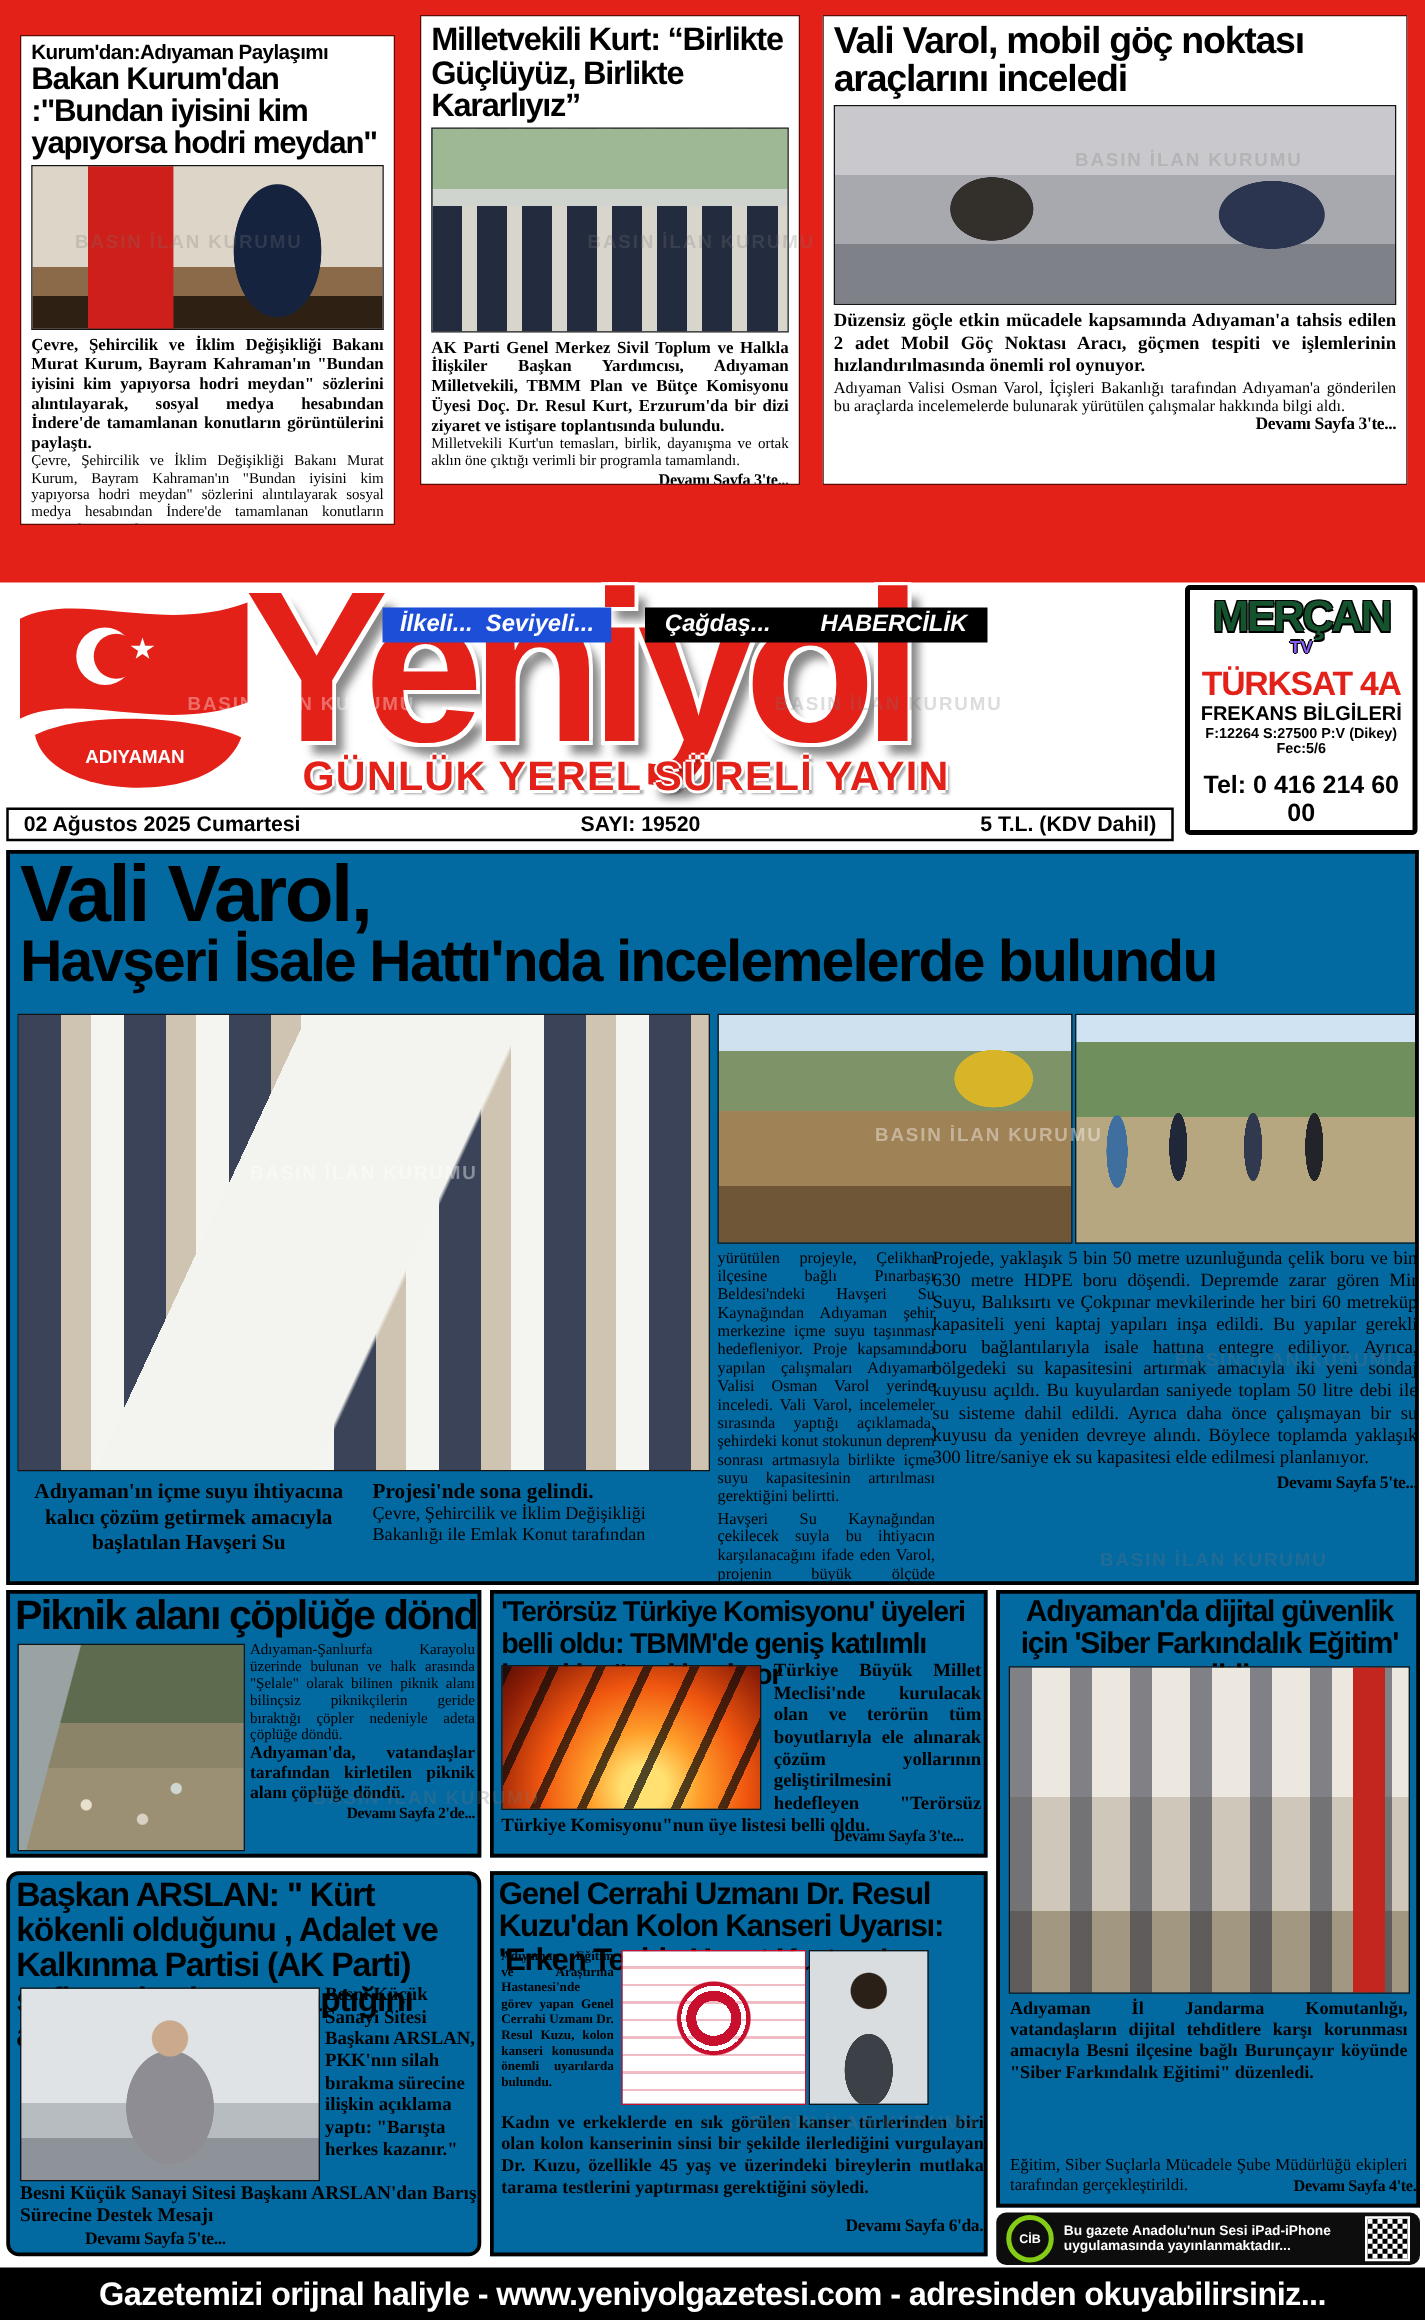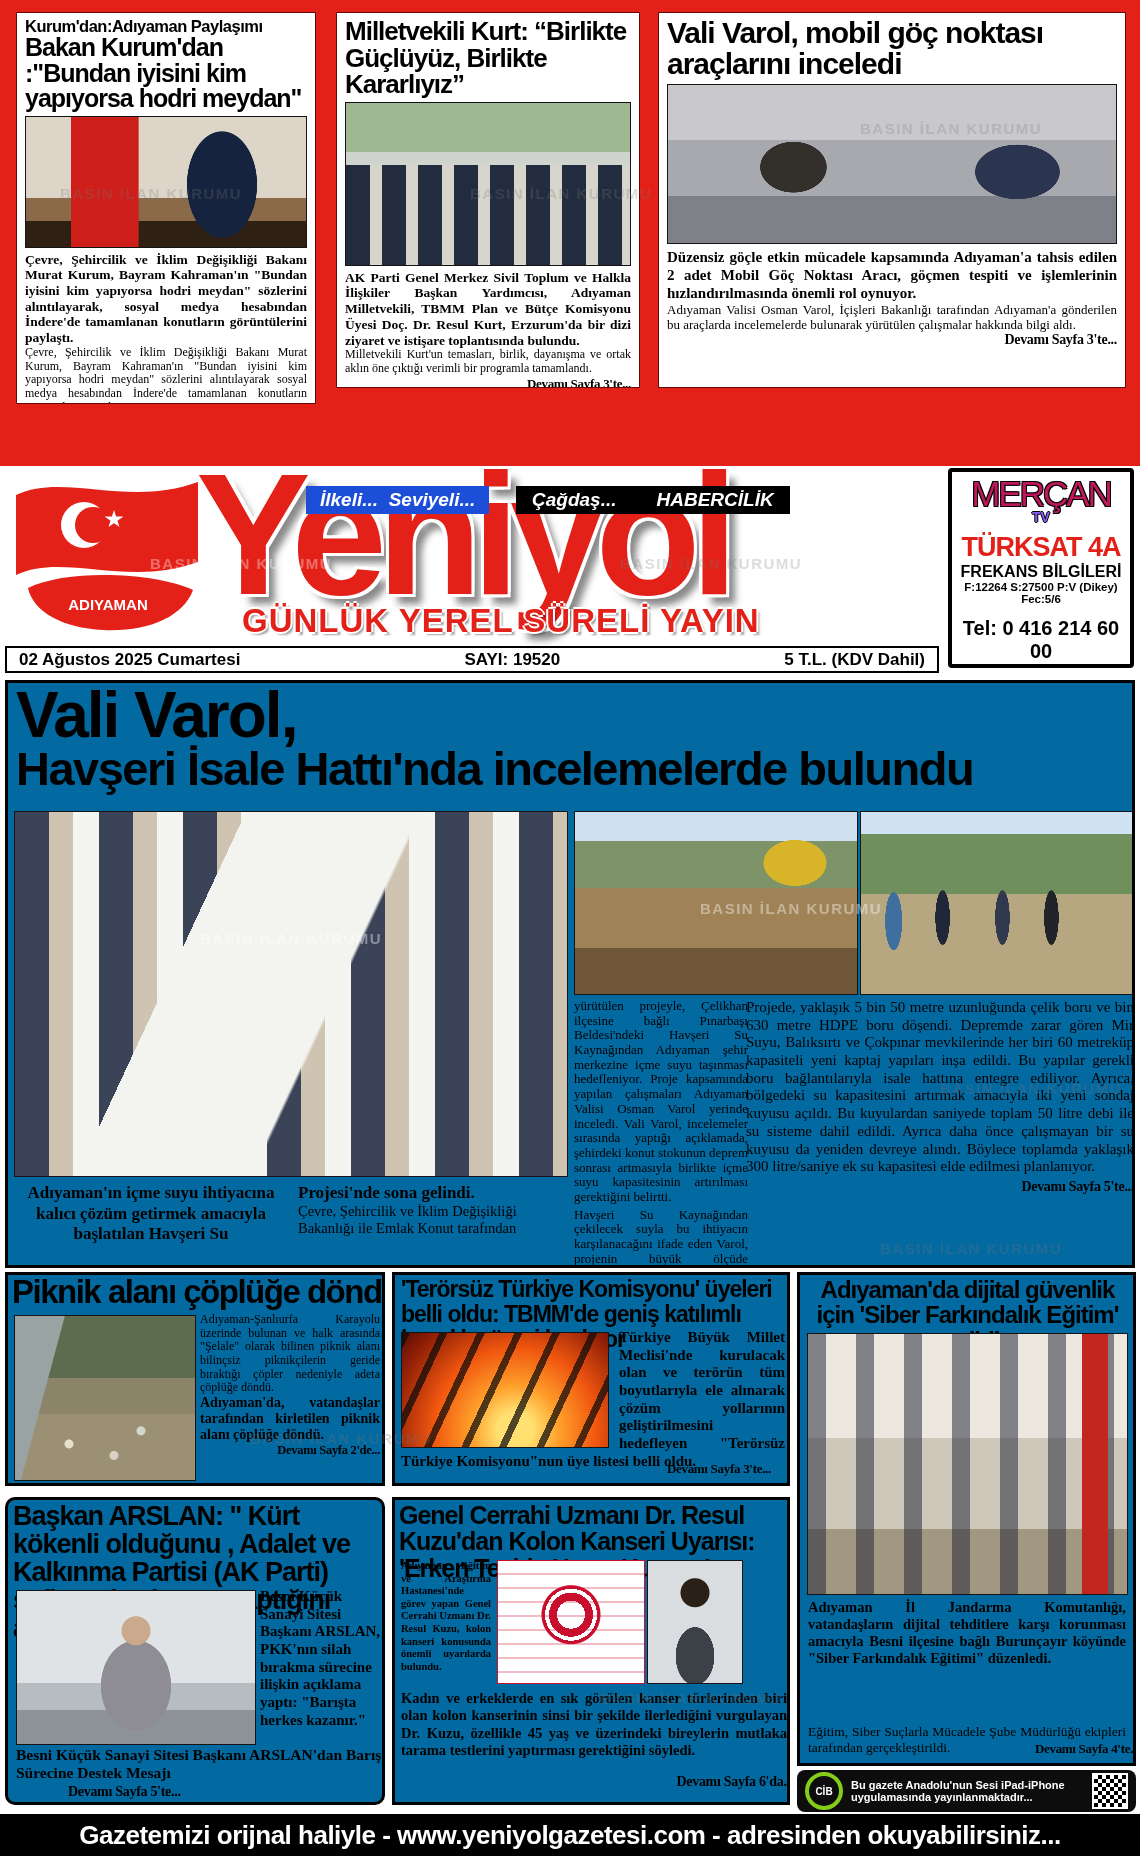--- a/index.html
+++ b/index.html
@@ -72,21 +72,21 @@
   <span class="wm" style="left:860px;top:120px">BASIN İLAN KURUMU</span>
   <span class="wm" style="left:150px;top:555px;color:rgba(255,255,255,.35)">BASIN İLAN KURUMU</span>
   <span class="wm" style="left:620px;top:555px">BASIN İLAN KURUMU</span>
   <span class="wm" style="left:200px;top:930px;color:rgba(255,255,255,.4)">BASIN İLAN KURUMU</span>
   <span class="wm" style="left:700px;top:900px;color:rgba(255,255,255,.4)">BASIN İLAN KURUMU</span>
   <span class="wm" style="left:940px;top:1080px">BASIN İLAN KURUMU</span>
   <span class="wm" style="left:250px;top:1430px">BASIN İLAN KURUMU</span>
   <span class="wm" style="left:880px;top:1240px">BASIN İLAN KURUMU</span>
   <span class="wm" style="left:600px;top:1690px">BASIN İLAN KURUMU</span>
 
-  <div class="tbox" style="left:16px;top:12px;width:300px;height:392px">
+  <div class="tbox" style="left:16px;top:28px;width:300px;height:392px">
     <div class="kicker">Kurum'dan:Adıyaman Paylaşımı</div>
     <div class="hl" style="font-size:25px">Bakan Kurum'dan :"Bundan iyisini kim yapıyorsa hodri meydan"</div>
     <div class="ph ph-kurum" style="height:130px;margin:4px 0"></div>
     <div class="serif lead just" style="font-size:13.5px;line-height:1.16">Çevre, Şehircilik ve İklim Değişikliği Bakanı Murat Kurum, Bayram Kahraman'ın "Bundan iyisini kim yapıyorsa hodri meydan" sözlerini alıntılayarak,  sosyal medya hesabından İndere'de tamamlanan konutların görüntülerini paylaştı.</div>
     <div class="serif just" style="font-size:12px;line-height:1.15">Çevre, Şehircilik ve İklim Değişikliği Bakanı Murat Kurum, Bayram Kahraman'ın "Bundan iyisini kim yapıyorsa hodri meydan" sözlerini alıntılayarak sosyal medya hesabından İndere'de tamamlanan konutların görüntülerini paylaştı.</div>
 
   </div>
 
   <div class="tbox" style="left:336px;top:12px;width:304px;height:376px">
     <div class="hl" style="font-size:26px">Milletvekili Kurt: “Birlikte Güçlüyüz, Birlikte Kararlıyız”</div>
@@ -119,21 +119,21 @@
     <span>HABERCİLİK</span>
   </div>
 
   <div class="abs" style="left:196px;top:448px;z-index:2;font-size:172px;font-weight:800;letter-spacing:-10px;line-height:1;color:#e32119;
        text-shadow:-3px -3px 0 #fff,3px -3px 0 #fff,-3px 3px 0 #fff,3px 3px 0 #fff,9px 10px 7px rgba(40,40,40,.55)">Yeniyol</div>
 
   <div class="abs" style="left:242px;top:602px;z-index:3;font-size:33px;font-weight:800;color:#e32119;letter-spacing:1px;
        text-shadow:-2px 0 #fff,2px 0 #fff,0 -2px #fff,0 2px #fff,3px 3px 2px rgba(0,0,0,.35)">GÜNLÜK YEREL SÜRELİ YAYIN</div>
 
   <div class="abs" style="left:948px;top:468px;width:186px;height:200px;border:4px solid #000;border-radius:4px;background:#fff;text-align:center;z-index:4;padding-top:6px;box-sizing:border-box">
-    <div style="font-size:35px;font-weight:400;color:#be185d;letter-spacing:-2px;line-height:.9;text-shadow:-1px -1px 0 #000,1px -1px 0 #000,-1px 1px 0 #000,1px 1px 0 #000">MERÇAN</div>
+    <div style="font-size:35px;font-weight:700;color:#14532d;letter-spacing:-2px;line-height:.9;text-shadow:-1px -1px 0 #000,1px -1px 0 #000,-1px 1px 0 #000,1px 1px 0 #000">MERÇAN</div>
     <div style="font-size:14px;font-weight:800;color:#8b5cf6;line-height:1;text-shadow:-1px 0 #000,1px 0 #000,0 1px #000,0 -1px #000">TV</div>
     <div style="font-size:27px;font-weight:800;color:#e32119;letter-spacing:-1px;margin-top:8px">TÜRKSAT 4A</div>
     <div style="font-size:16px;font-weight:800">FREKANS BİLGİLERİ</div>
     <div style="font-size:11.5px;font-weight:700">F:12264 S:27500 P:V (Dikey) Fec:5/6</div>
     <div style="font-size:20px;font-weight:800;margin-top:12px">Tel: 0 416 214 60 00</div>
   </div>
 
   <div class="abs" style="left:5px;top:646px;width:934px;height:27px;border:2px solid #000;background:#fff;display:flex;align-items:center;justify-content:space-between;padding:0 12px;box-sizing:border-box;font-weight:800;font-size:17px">
     <span>02 Ağustos 2025 Cumartesi</span>
     <span>SAYI: 19520</span>

